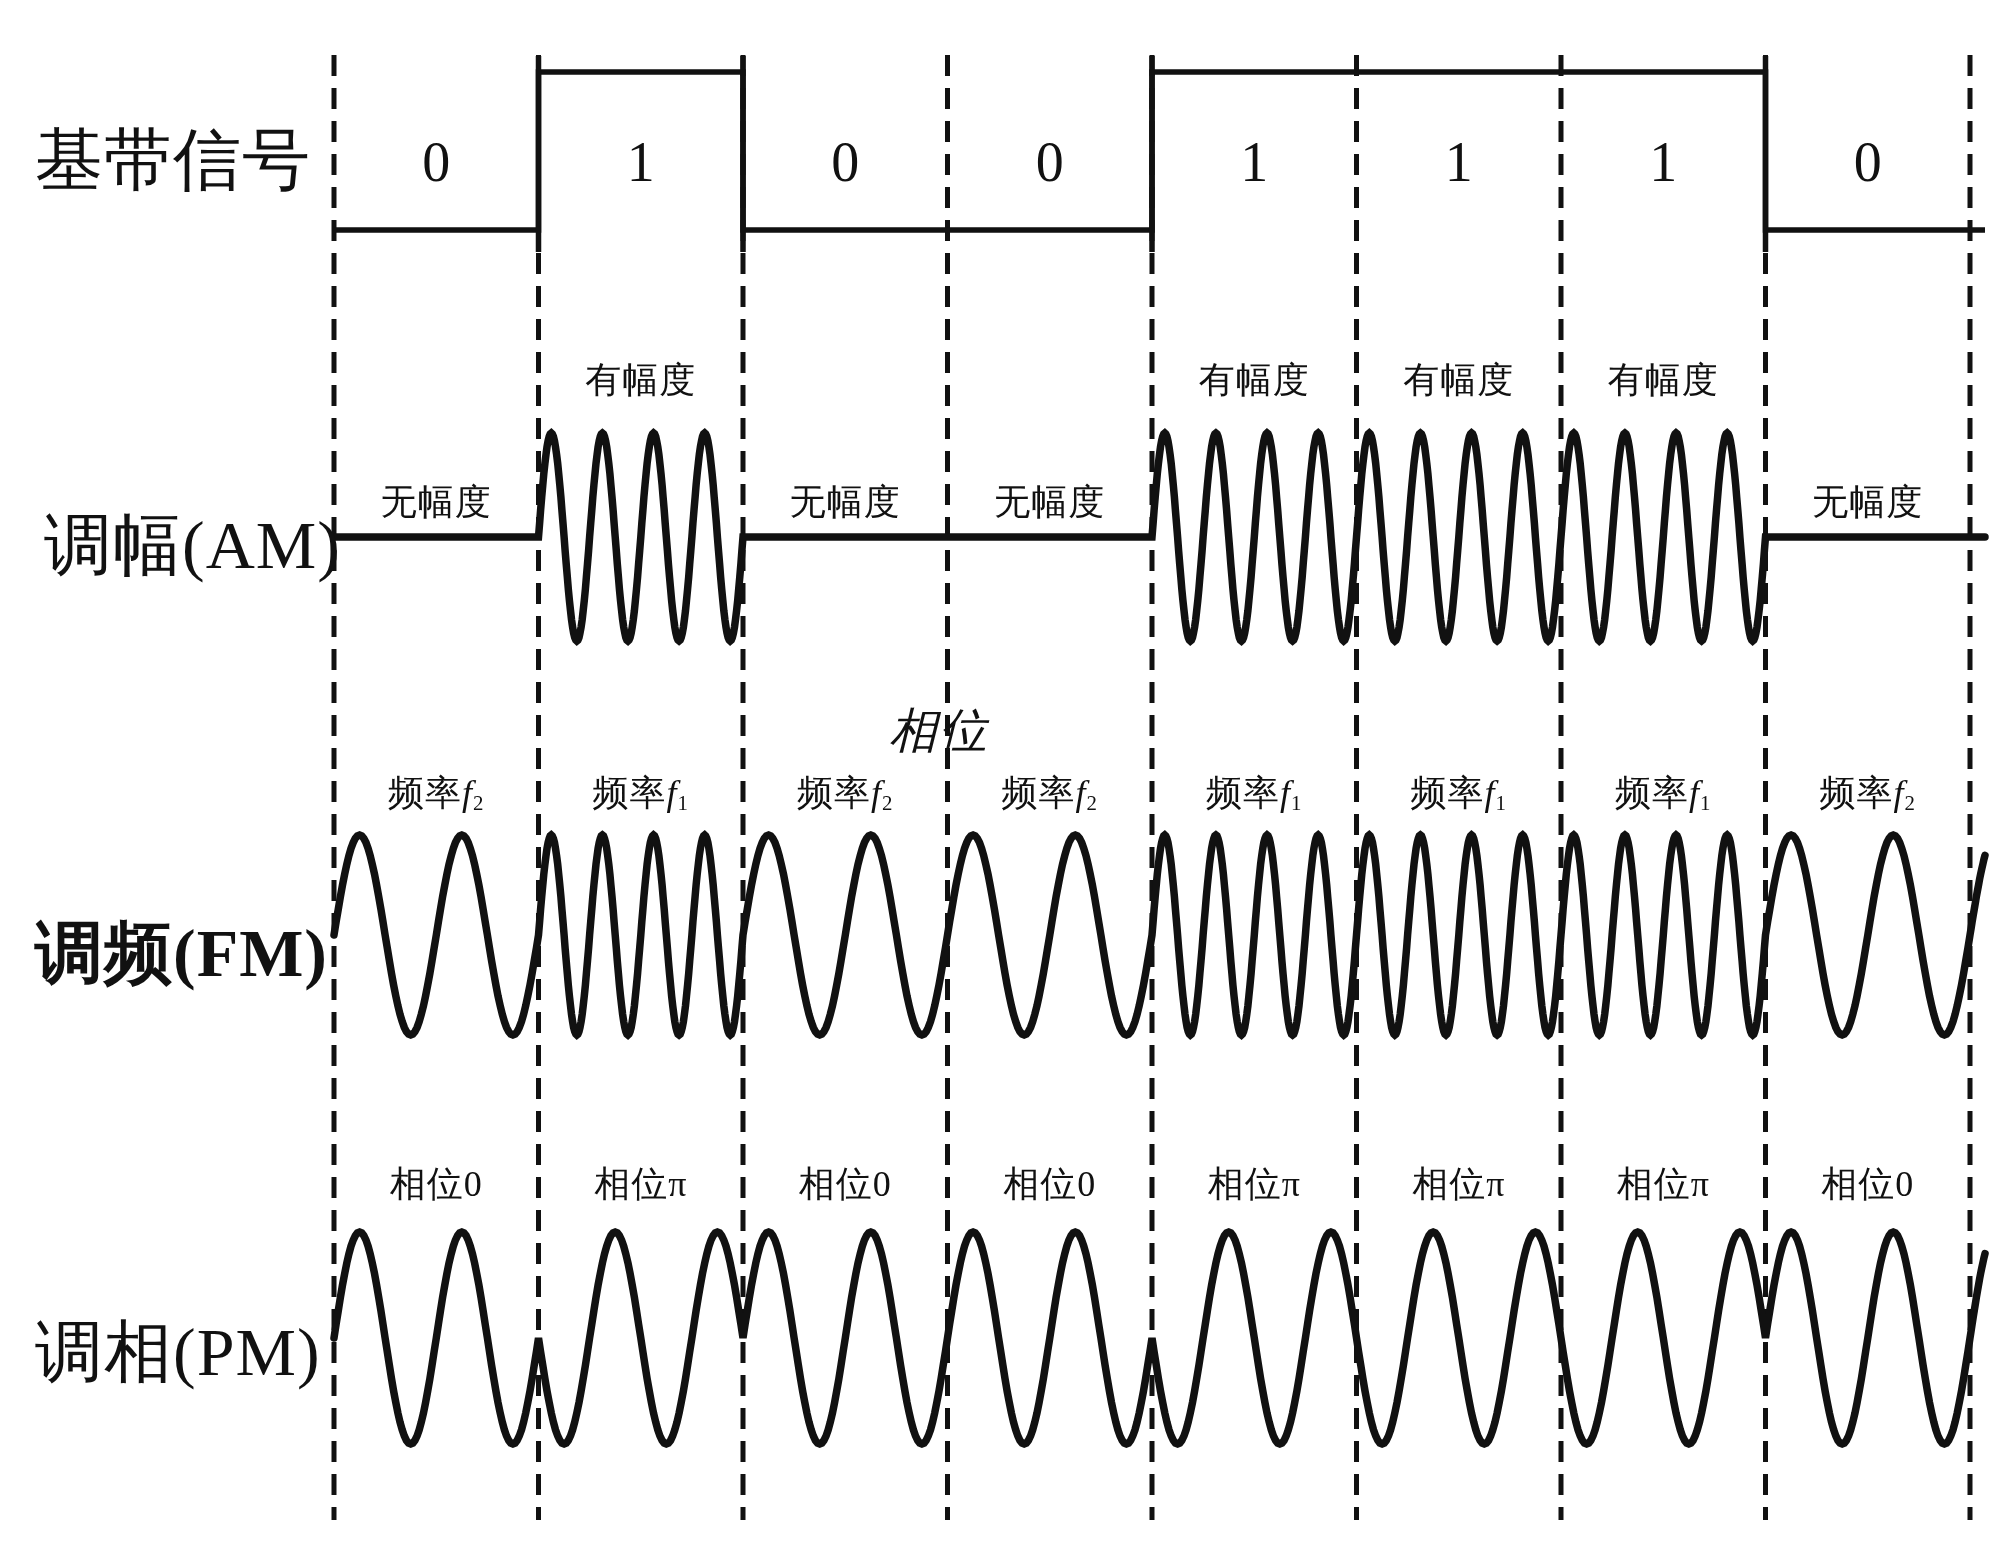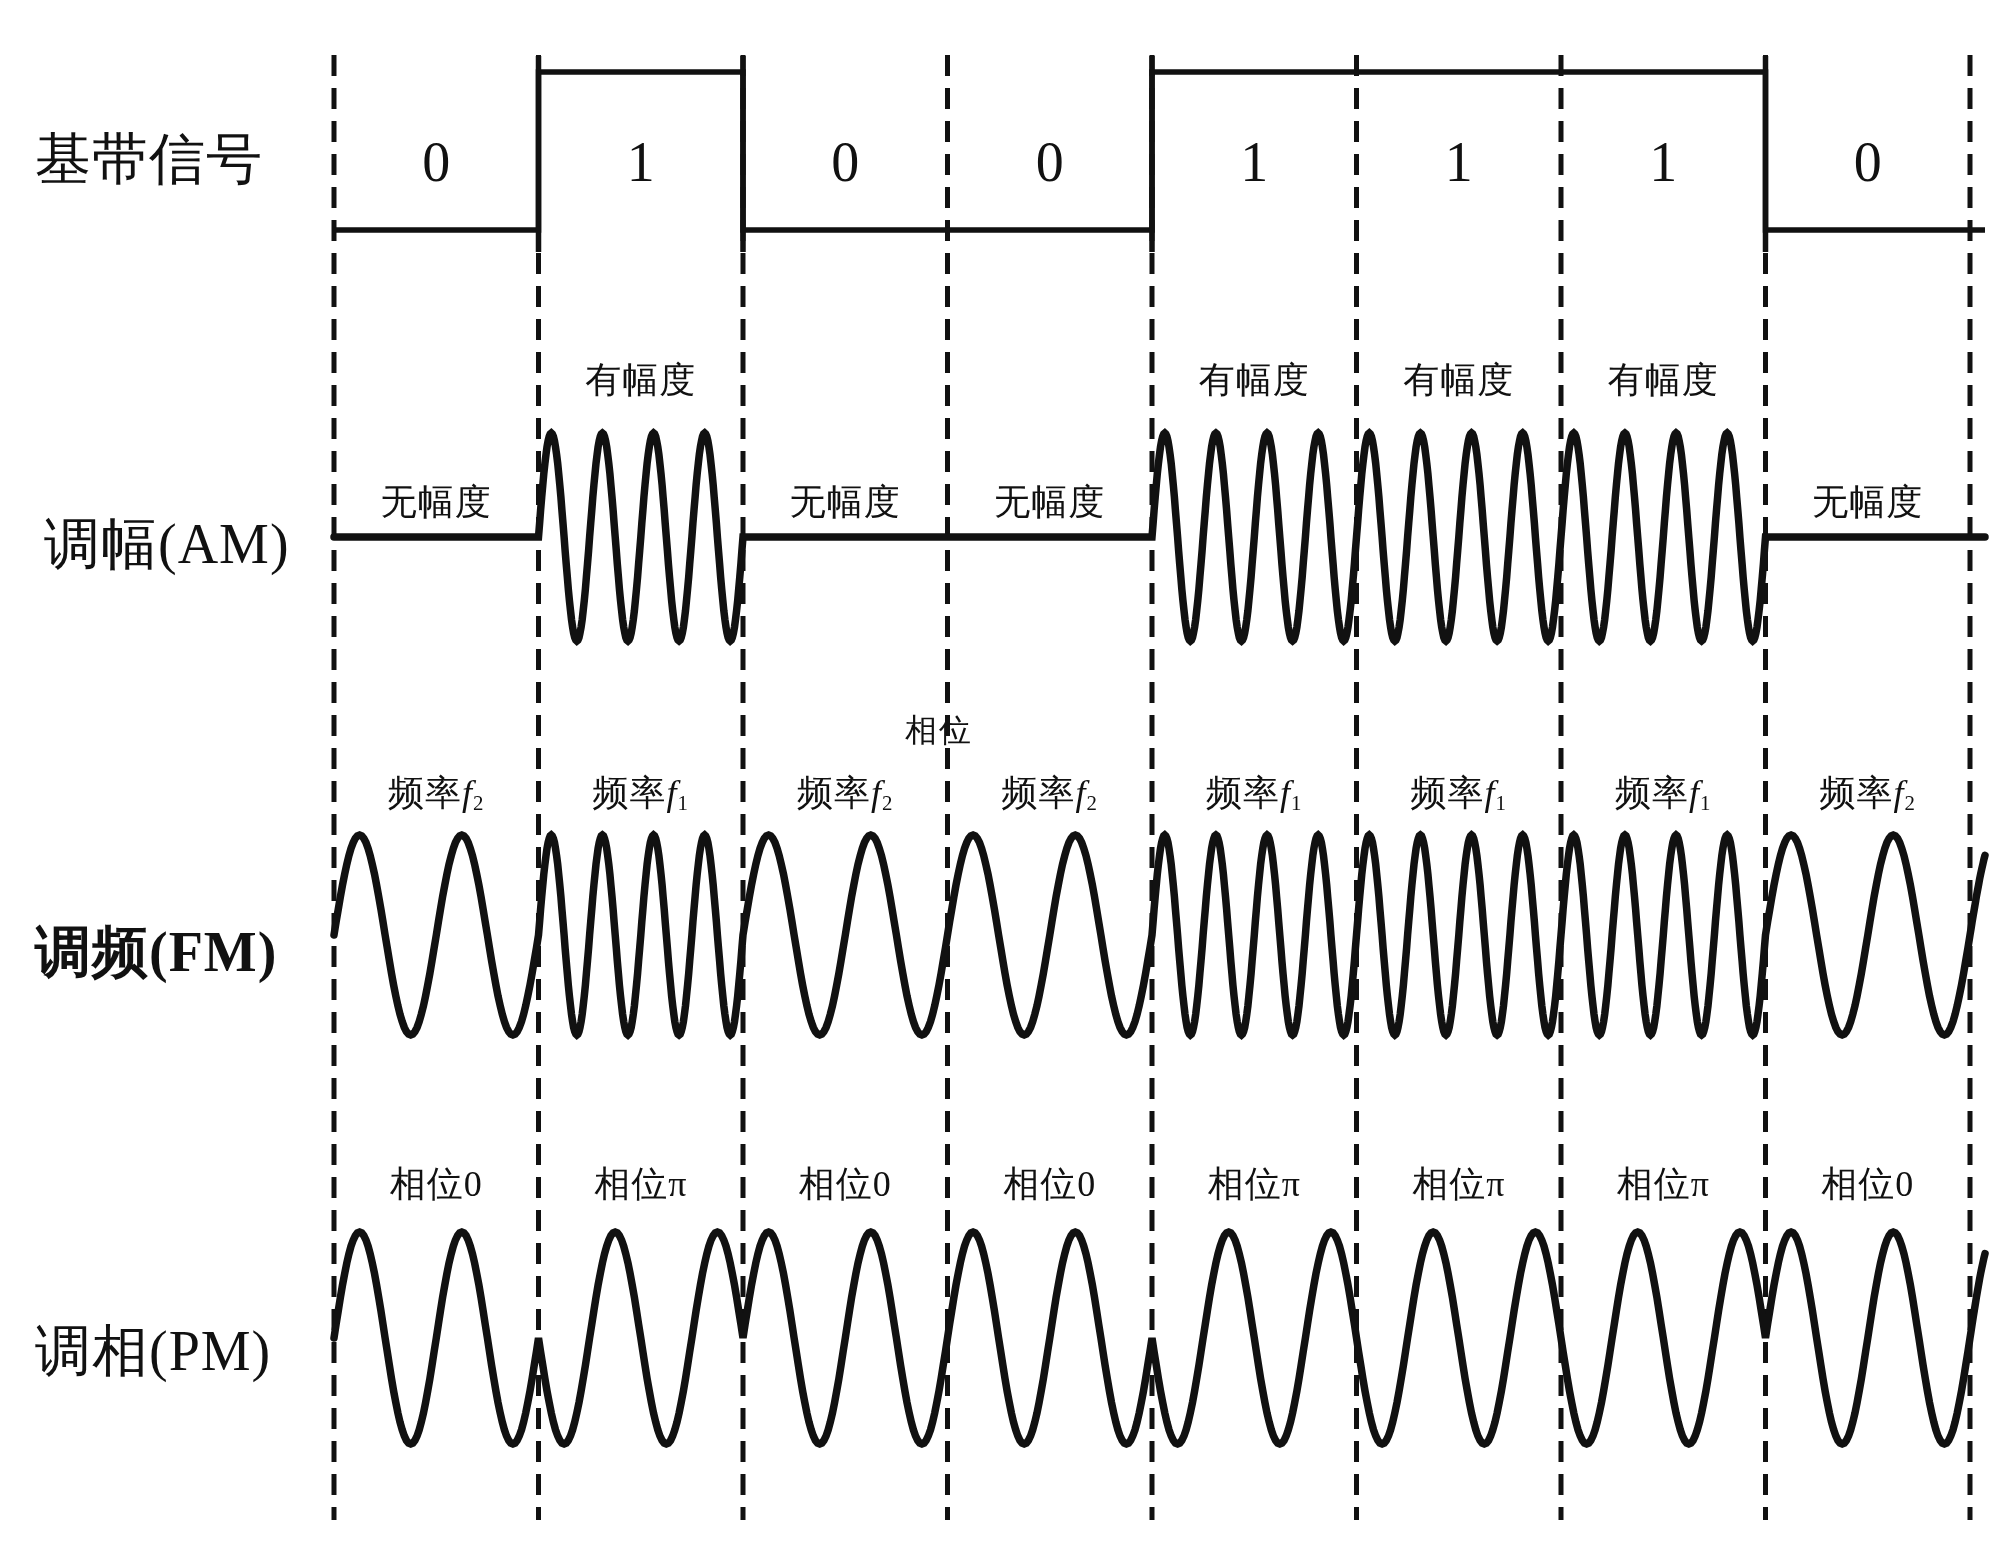--- a/index.html
+++ b/index.html
@@ -9,39 +9,40 @@
     background:#ffffff;
     overflow:hidden;
     font-family:"Liberation Serif","DejaVu Serif",serif;
     color:#111;
   }
   .stage svg{position:absolute;left:0;top:0;width:100%;height:100%;}
   .layer{position:absolute;left:0;top:0;width:100%;height:100%;pointer-events:none;}
   .row-label{
     position:absolute;left:35px;
     transform:translateY(-50%);
-    font-size:56px;white-space:nowrap;
+    font-size:68px;white-space:nowrap;
     letter-spacing:1px;
   }
   .cell-label{
     position:absolute;
     transform:translate(-50%,-50%);
     font-size:36px;white-space:nowrap;
     letter-spacing:1px;
   }
   .bit-label{
     position:absolute;
     transform:translate(-50%,-50%);
     font-size:56px;white-space:nowrap;
   }
   .phase-note{
     position:absolute;
     transform:translate(-50%,-50%);
-    font-size:32px;white-space:nowrap;
+    font-size:48px;white-space:nowrap;
     letter-spacing:2px;
+    font-style:italic;
   }
   .fsym{font-style:italic;font-family:"Liberation Serif","DejaVu Serif",serif;}
   .fsub{font-size:0.58em;vertical-align:-0.25em;}
 </style>
 </head>
 <body>
 
 <div class="stage">
   <svg id="wave-svg" viewBox="0 0 2000 1557" xmlns="http://www.w3.org/2000/svg">
       <line x1="334" y1="55" x2="334" y2="1520" stroke="#111111" stroke-width="5" stroke-dasharray="21 12"></line>

